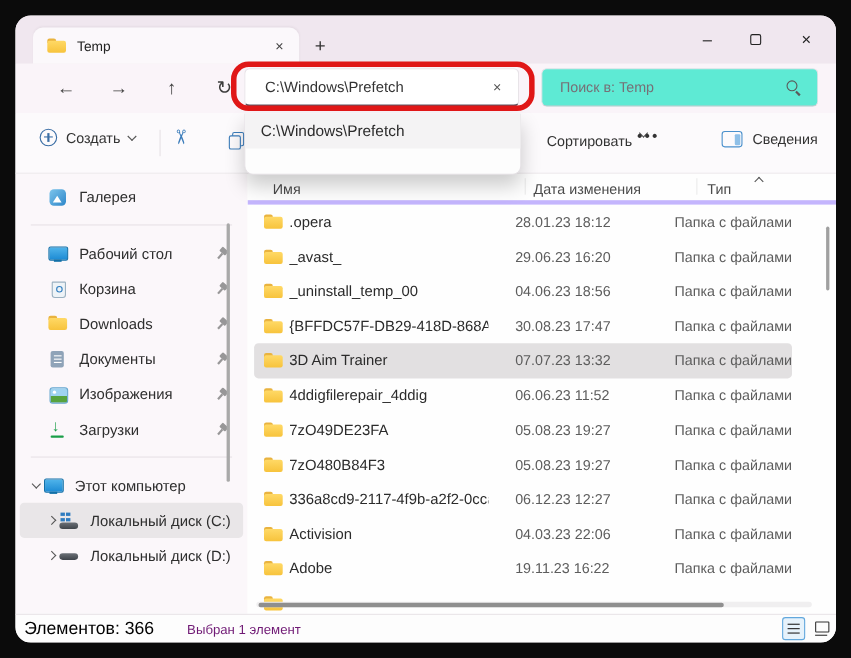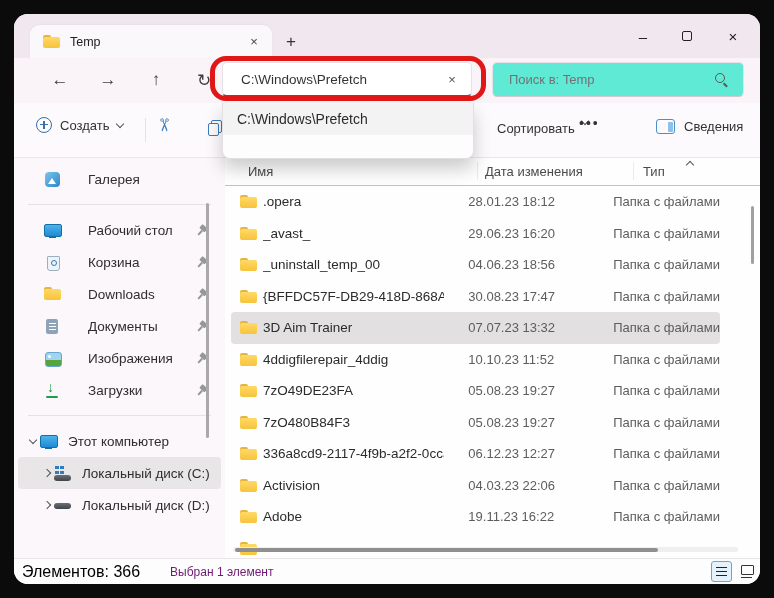--- a/index.html
+++ b/index.html
@@ -70,21 +70,21 @@
 
   
   .annotation{position:absolute;left:196px;top:42px;width:276px;height:45px;border:5px solid #e01717;
       border-radius:16px;z-index:60;pointer-events:none;}
 
   
   .main{position:absolute;left:0;top:144px;right:0;bottom:26px;display:flex;}
   .sidebar{position:relative;width:211px;background:#fbf7fa;padding-top:5px;overflow:hidden;}
   .sb-item{position:relative;display:flex;align-items:center;height:32px;margin:0 4px;border-radius:4px;}
   .sb-item .chev-slot{width:14px;display:flex;justify-content:center;flex:0 0 14px;}
-  .sb-item.pinned-lvl{padding-left:26px;gap:16px;}
+  .sb-item.pinned-lvl{padding-left:26px;}
   .sb-item.root-lvl{padding-left:8px;}
   .sb-item.child-lvl{padding-left:22px;}
   .sb-label{font-size:13.5px;color:#2e2e2e;margin-left:11px;white-space:nowrap;flex:1;overflow:hidden;}
   .sb-item.selected{background:#e9e6e8;}
   .sb-sep{height:1px;background:#e7e1e6;margin:9px 14px 9px 14px;}
   .pin-icon{position:relative;width:11px;height:11px;transform:rotate(42deg);opacity:.7;margin-right:14px;flex:0 0 11px;}
   .pin-icon::before{content:'';position:absolute;left:4.5px;top:5px;width:2px;height:6px;background:#6f6f6f;}
   .pin-icon::after{content:'';position:absolute;left:2px;top:0;width:7px;height:5px;background:#6f6f6f;border-radius:1px;}
   .sb-scroll{position:absolute;right:16px;top:45px;width:3px;height:235px;background:#a9a9a9;border-radius:2px;}
 
@@ -104,21 +104,21 @@
   .si-document::before{content:'';position:absolute;left:2px;top:1px;width:12px;height:15px;background:#8fa3b8;border-radius:2px;}
   .si-document::after{content:'';position:absolute;left:4.5px;top:5px;width:7px;height:1.5px;background:#fff;box-shadow:0 3px 0 #fff,0 6px 0 #fff;}
   .si-download::before{content:'↓';position:absolute;left:3px;top:-3px;color:#1a9e48;font-weight:bold;font-size:14px;}
   .si-download::after{content:'';position:absolute;left:2px;bottom:1px;width:12px;height:2px;background:#1a9e48;border-radius:1px;}
   .si-drive-c::before{content:'';position:absolute;left:1px;top:1px;width:3.5px;height:3.5px;background:#2f7cc0;box-shadow:5px 0 0 #2f7cc0,0 5px 0 #2f7cc0,5px 5px 0 #2f7cc0;}
   .si-drive-c::after{content:'';position:absolute;left:0;bottom:1px;width:17px;height:6px;background:linear-gradient(180deg,#6a6f76,#3f444a);border-radius:3px;}
   .si-drive-d::after{content:'';position:absolute;left:0;top:6px;width:17px;height:6px;background:linear-gradient(180deg,#6a6f76,#3f444a);border-radius:3px;}
 
   
   .filearea{position:relative;flex:1;background:#fefefe;overflow:hidden;}
-  .list-header{position:relative;height:28px;border-bottom:1px solid #c4b5fd;}
+  .list-header{position:relative;height:28px;border-bottom:4px solid #c4b5fd;}
   .col-h{position:absolute;top:6px;font-size:13px;color:#4a4a4a;}
   .col-h.c1{left:23px;} .col-h.c2{left:260px;} .col-h.c3{left:418px;}
   .col-sep{position:absolute;top:4px;bottom:5px;width:1px;background:#ebebeb;}
   .col-sep.s1{left:252px;} .col-sep.s2{left:408px;}
   .sort-chev{position:absolute;left:462px;top:4px;}
   .list-body{position:relative;}
   .row{position:relative;display:flex;align-items:center;height:31.5px;margin:0 40px 0 6px;border-radius:4px;}
   .row.selected{background:#e2e0e1;}
   .cell-icon{margin-left:9px;}
   .cell-name{font-size:13.5px;color:#2b2b2b;margin-left:6px;width:200px;white-space:nowrap;overflow:hidden;}
@@ -303,21 +303,21 @@
             </div>
             <div class="row selected">
               <span class="folder-ico cell-icon"></span>
               <span class="cell-name">3D Aim Trainer</span>
               <span class="cell-date">07.07.23 13:32</span>
               <span class="cell-type">Папка с файлами</span>
             </div>
             <div class="row">
               <span class="folder-ico cell-icon"></span>
               <span class="cell-name">4ddigfilerepair_4ddig</span>
-              <span class="cell-date">10.10.23 11:52</span>
+              <span class="cell-date">06.06.23 11:52</span>
               <span class="cell-type">Папка с файлами</span>
             </div>
             <div class="row">
               <span class="folder-ico cell-icon"></span>
               <span class="cell-name">7zO49DE23FA</span>
               <span class="cell-date">05.08.23 19:27</span>
               <span class="cell-type">Папка с файлами</span>
             </div>
             <div class="row">
               <span class="folder-ico cell-icon"></span>

